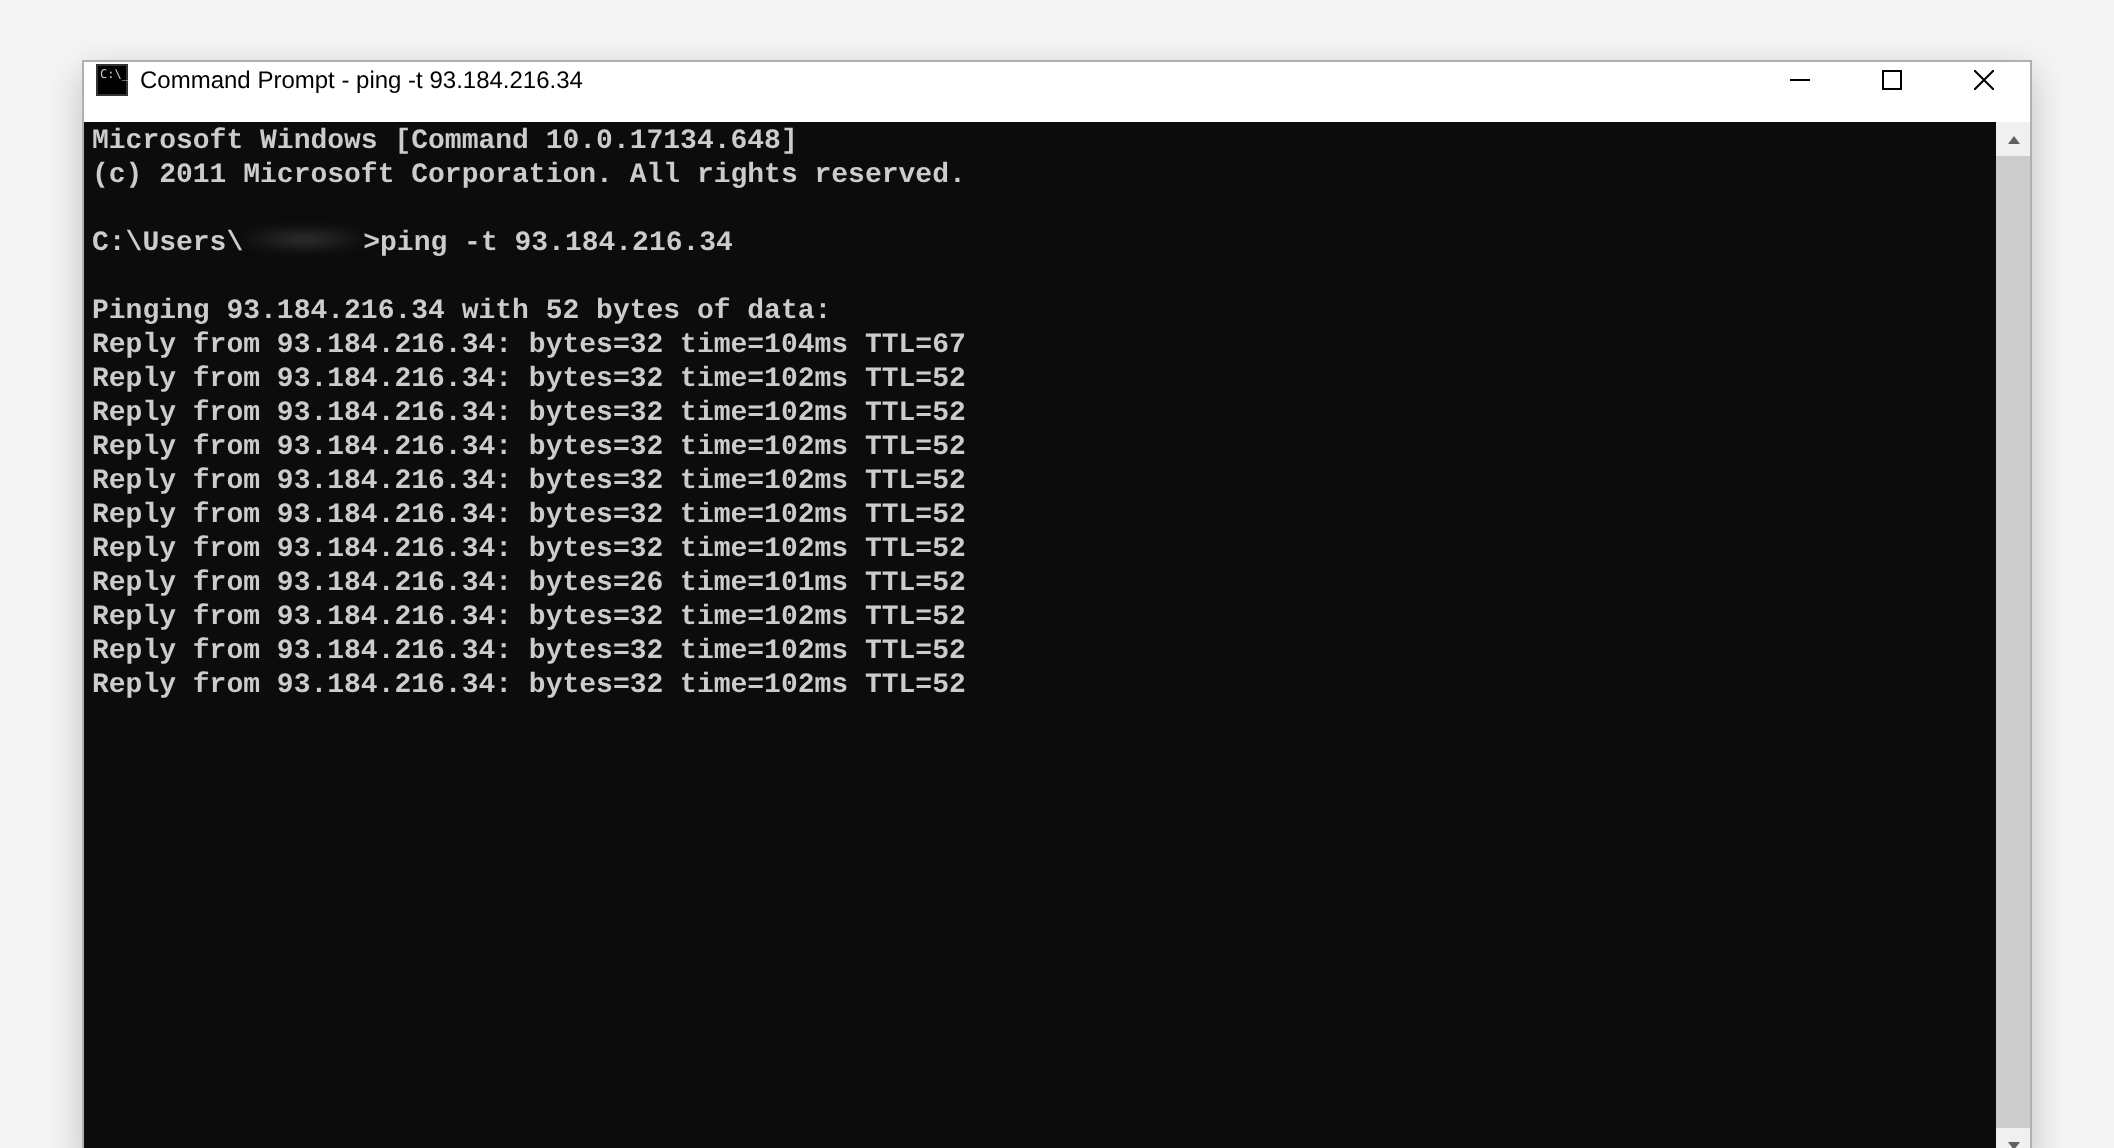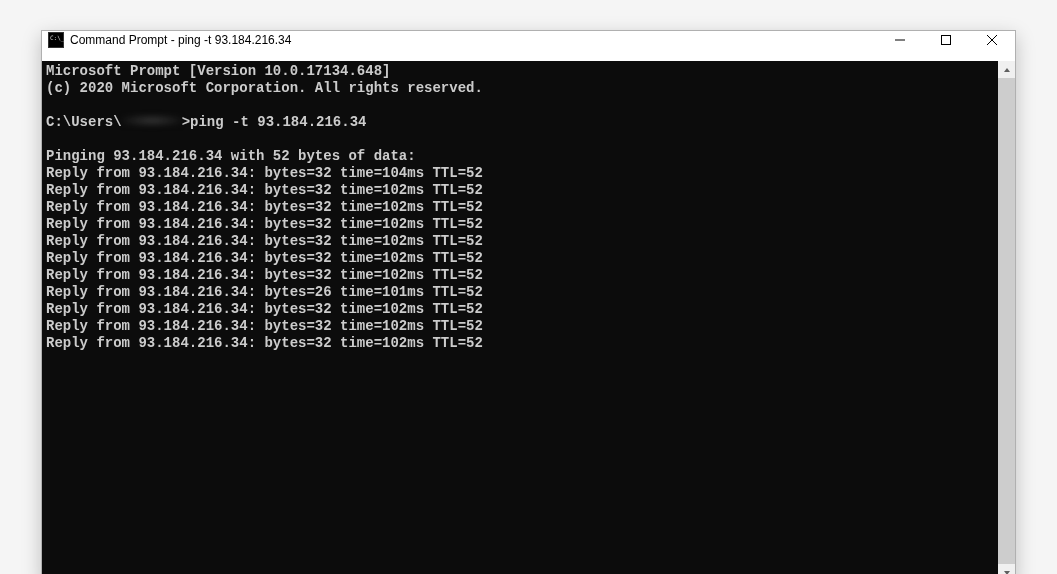--- a/index.html
+++ b/index.html
@@ -155,27 +155,27 @@
       <div class="win-btn close">
         <svg viewBox="0 0 10 10">
             <line x1="0" y1="0" x2="10" y2="10" stroke="#000" stroke-width="1"></line>
             <line x1="10" y1="0" x2="0" y2="10" stroke="#000" stroke-width="1"></line>
           </svg>
       </div>
     </div>
   </div>
 
   <div class="terminal-wrap">
-    <div class="terminal" id="terminal"><span>Microsoft Prompt [Version 10.0.17134.648]</span>
-<span>(c) 2020 Microsoft Corporation. All rights reserved.</span>
+    <div class="terminal" id="terminal"><span>Microsoft Windows [Command 10.0.17134.648]</span>
+<span>(c) 2011 Microsoft Corporation. All rights reserved.</span>
 
 <span>C:\Users\</span><span class="redact"></span><span>&gt;</span><span>ping -t 93.184.216.34</span>
 
 <span>Pinging 93.184.216.34 with 52 bytes of data:</span>
-<span>Reply from 93.184.216.34: bytes=32 time=104ms TTL=52</span>
+<span>Reply from 93.184.216.34: bytes=32 time=104ms TTL=67</span>
 <span>Reply from 93.184.216.34: bytes=32 time=102ms TTL=52</span>
 <span>Reply from 93.184.216.34: bytes=32 time=102ms TTL=52</span>
 <span>Reply from 93.184.216.34: bytes=32 time=102ms TTL=52</span>
 <span>Reply from 93.184.216.34: bytes=32 time=102ms TTL=52</span>
 <span>Reply from 93.184.216.34: bytes=32 time=102ms TTL=52</span>
 <span>Reply from 93.184.216.34: bytes=32 time=102ms TTL=52</span>
 <span>Reply from 93.184.216.34: bytes=26 time=101ms TTL=52</span>
 <span>Reply from 93.184.216.34: bytes=32 time=102ms TTL=52</span>
 <span>Reply from 93.184.216.34: bytes=32 time=102ms TTL=52</span>
 <span>Reply from 93.184.216.34: bytes=32 time=102ms TTL=52</span>

